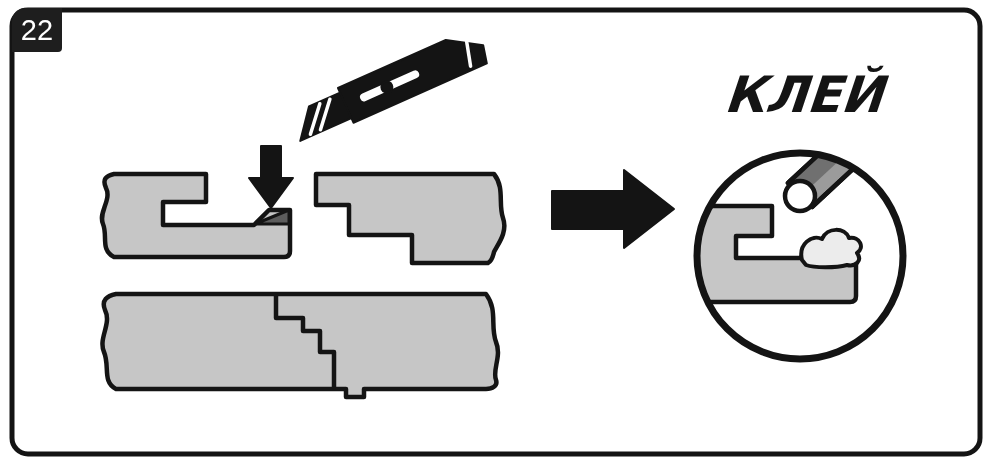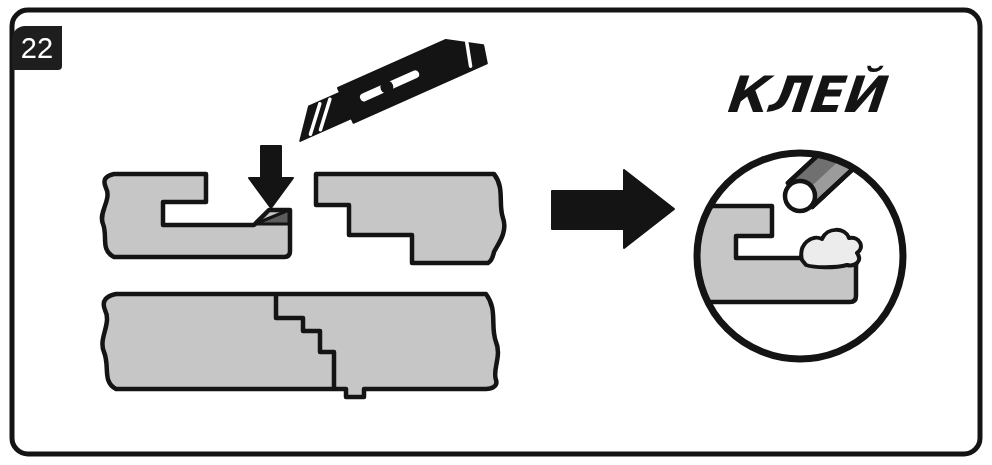--- a/index.html
+++ b/index.html
@@ -10,21 +10,21 @@
     height: 465px;
     background: var(--background, #ffffff);
     font-family: "Liberation Sans", sans-serif;
     overflow: hidden;
   }
   .frame-svg { position: absolute; left: 0; top: 0; width: 992px; height: 465px; }
 
   .step-badge {
     position: absolute;
     left: 12px;
-    top: 26px;
+    top: 8px;
     width: 50px;
     height: 44px;
     background: var(--badge-bg, #1e1e1e);
     color: var(--badge-text, #ffffff);
     display: flex;
     align-items: center;
     justify-content: center;
     font-size: 29px;
     line-height: 1;
     border-radius: 13px 0 4px 0;

